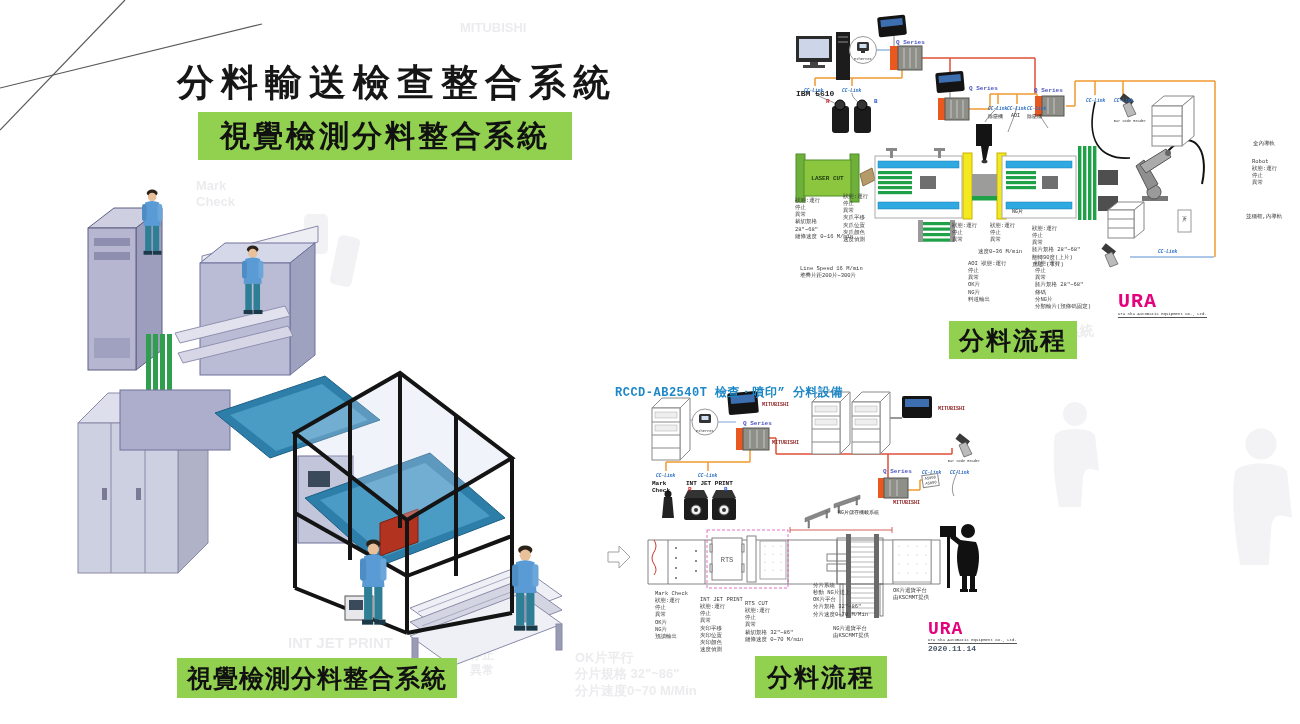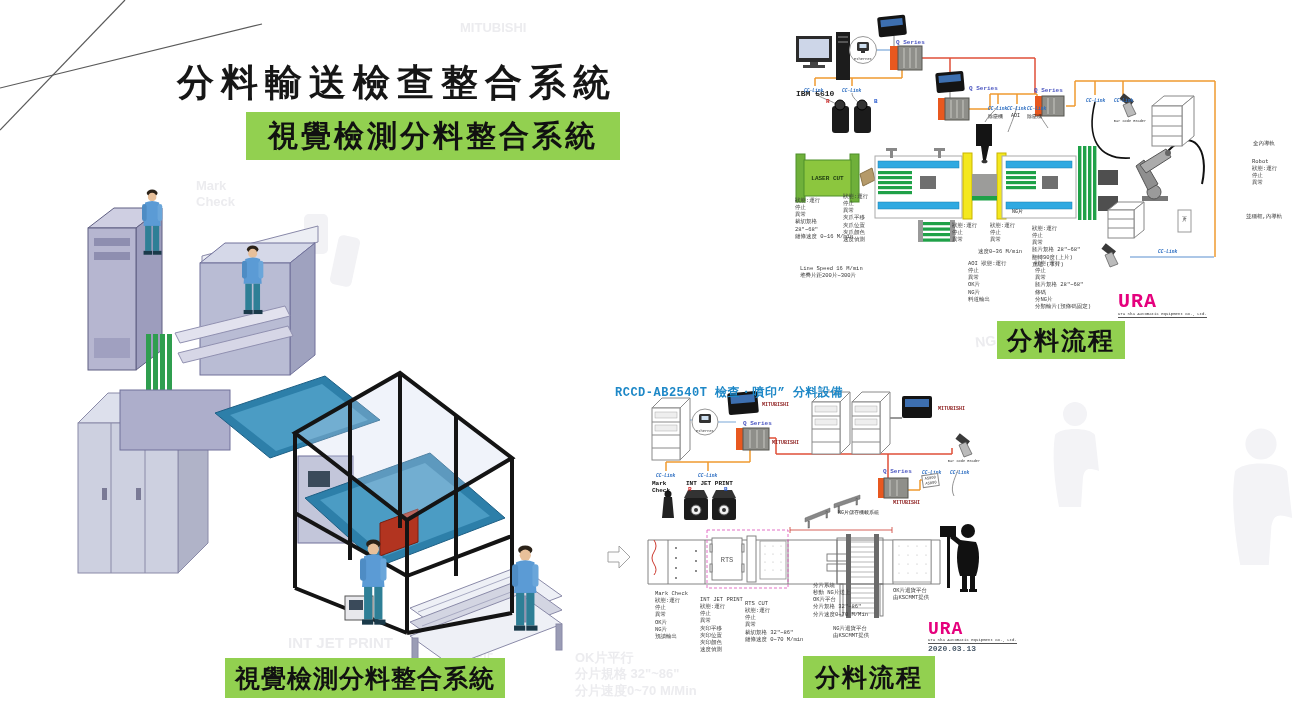--- a/index.html
+++ b/index.html
@@ -2,21 +2,21 @@
 <html><head>
 <meta charset="utf-8">
 <style>
   html,body{margin:0;padding:0;background:#fff;}
   .slide{position:relative;width:1300px;height:724px;background:#ffffff;overflow:hidden;
          font-family:"Liberation Sans","DejaVu Sans",sans-serif;}
   .abs{position:absolute;}
   .page-title{position:absolute;left:150px;top:58px;font-size:37px;font-weight:bold;color:#161616;
               letter-spacing:7px;font-family:"Liberation Serif","DejaVu Serif",serif;margin-left:27px;}
   .green-label{position:absolute;background:#92D050;display:flex;align-items:center;justify-content:center;
-               font-weight:bold;color:#111;font-family:"Liberation Serif","DejaVu Serif",serif;margin-left:48px;}
+               font-weight:bold;color:#111;font-family:"Liberation Serif","DejaVu Serif",serif;}
   .subtitle{left:198px;top:112px;height:48px;padding:0 22px;font-size:30px;letter-spacing:3px;}
   .machine-caption{left:177px;top:658px;height:40px;padding:0 10px;font-size:25px;letter-spacing:1px;}
   .caption-top{left:949px;top:321px;height:38px;padding:0 10px;font-size:25px;letter-spacing:2px;}
   .caption-bottom{left:755px;top:656px;height:42px;padding:0 12px;font-size:25px;letter-spacing:2px;}
   .diag{position:absolute;font-family:Liberation Mono, monospace;}
   .diag svg{position:absolute;left:0;top:0;}
   .ann{position:absolute;white-space:pre-line;font-size:5.5px;line-height:1.3;color:#3a3a3a;}
   .cclink{position:absolute;font-size:4.6px;font-weight:bold;font-style:italic;color:#2a6cc0;white-space:nowrap;}
   .devlab{position:absolute;font-size:5px;color:#2b2b2b;white-space:pre-line;}
   .boldlab{position:absolute;font-size:6px;font-weight:bold;color:#111;white-space:pre-line;line-height:1.2;}
@@ -636,19 +636,19 @@
 分片規格 32"~86"
 分片速度0~70 M/Min</div>
     <div class="ann" style="left:233px;top:247px">NG片迴貨平台
 由KSCMMT提供</div>
     <div class="ann" style="left:293px;top:209px">OK片迴貨平台
 由KSCMMT提供</div>
 
     <div class="ura-wrap" style="left:328px;top:242px">
       <div class="ura-txt" style="font-size:18px">URA</div>
       <div class="ura-sub">Ura Sha Automatic Equipment Co., Ltd.</div>
-      <div class="ura-date">2020.03.13</div>
+      <div class="ura-date">2020.11.14</div>
     </div>
   </div>
 
   <div class="green-label caption-bottom">分料流程</div>
 
 </div>
 
 </body></html>

